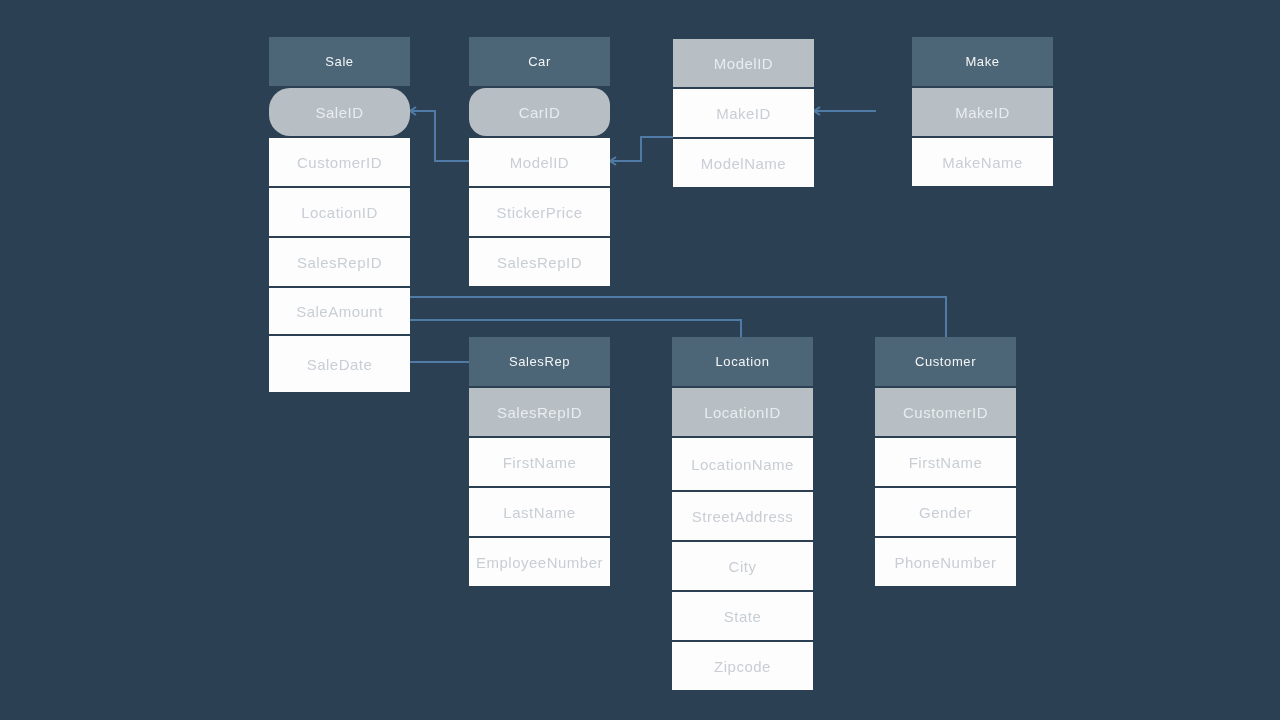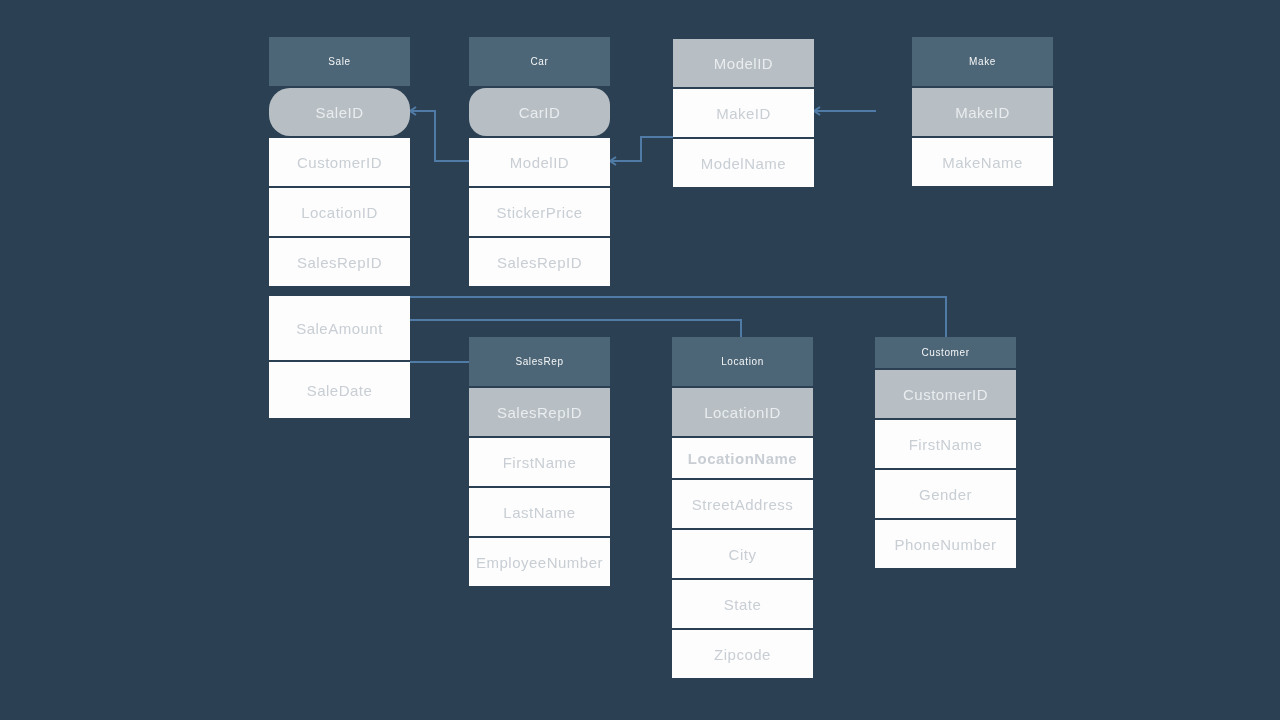--- a/index.html
+++ b/index.html
@@ -25,21 +25,21 @@
     position: absolute;
     z-index: 2;
   }
   .erd-header {
     height: 49px;
     background: var(--header-bg, #4d6677);
     color: var(--header-text, #f4f6f7);
     display: flex;
     align-items: center;
     justify-content: center;
-    font-size: 10px;
+    font-size: 13px;
     letter-spacing: 0.6px;
   }
   .erd-row {
     height: 48px;
     margin-top: 2px;
     background: var(--row-bg, #fdfdfe);
     color: var(--row-text, #c8ced3);
     display: flex;
     align-items: center;
     justify-content: center;
@@ -71,21 +71,21 @@
       <path d="M 616 157 L 610 161 L 616 165" class="arrowhead"></path>
       <path d="M 820 107 L 814 111 L 820 115" class="arrowhead"></path>
     </svg>
   <div id="tables-layer">
       <div class="erd-table" style="left: 269px; top: 37px; width: 141px;">
         <div class="erd-header" style="height: 49px;">Sale</div>
         <div class="erd-row key" style="height: 48px; margin-top: 2px; border-radius: 21px;">SaleID</div>
         <div class="erd-row" style="height: 48px; margin-top: 2px;">CustomerID</div>
         <div class="erd-row" style="height: 48px; margin-top: 2px;">LocationID</div>
         <div class="erd-row" style="height: 48px; margin-top: 2px;">SalesRepID</div>
-        <div class="erd-row" style="height: 64px; margin-top: 10px;">SaleAmount</div>
+        <div class="erd-row" style="height: 46px; margin-top: 2px;">SaleAmount</div>
         <div class="erd-row" style="height: 56px; margin-top: 2px;">SaleDate</div>
       </div>
       <div class="erd-table" style="left: 469px; top: 37px; width: 141px;">
         <div class="erd-header" style="height: 49px;">Car</div>
         <div class="erd-row key" style="height: 48px; margin-top: 2px; border-radius: 17px;">CarID</div>
         <div class="erd-row" style="height: 48px; margin-top: 2px;">ModelID</div>
         <div class="erd-row" style="height: 48px; margin-top: 2px;">StickerPrice</div>
         <div class="erd-row" style="height: 48px; margin-top: 2px;">SalesRepID</div>
       </div>
       <div class="erd-table" style="left: 673px; top: 37px; width: 141px;">
@@ -101,27 +101,27 @@
       <div class="erd-table" style="left: 469px; top: 337px; width: 141px;">
         <div class="erd-header" style="height: 49px;">SalesRep</div>
         <div class="erd-row key" style="height: 48px; margin-top: 2px;">SalesRepID</div>
         <div class="erd-row" style="height: 48px; margin-top: 2px;">FirstName</div>
         <div class="erd-row" style="height: 48px; margin-top: 2px;">LastName</div>
         <div class="erd-row" style="height: 48px; margin-top: 2px;">EmployeeNumber</div>
       </div>
       <div class="erd-table" style="left: 672px; top: 337px; width: 141px;">
         <div class="erd-header" style="height: 49px;">Location</div>
         <div class="erd-row key" style="height: 48px; margin-top: 2px;">LocationID</div>
-        <div class="erd-row" style="height: 40px; margin-top: 2px; font-weight: bold;">LocationName</div>
+        <div class="erd-row" style="height: 52px; margin-top: 2px;">LocationName</div>
         <div class="erd-row" style="height: 48px; margin-top: 2px;">StreetAddress</div>
         <div class="erd-row" style="height: 48px; margin-top: 2px;">City</div>
         <div class="erd-row" style="height: 48px; margin-top: 2px;">State</div>
         <div class="erd-row" style="height: 48px; margin-top: 2px;">Zipcode</div>
       </div>
       <div class="erd-table" style="left: 875px; top: 337px; width: 141px;">
-        <div class="erd-header" style="height: 31px;">Customer</div>
+        <div class="erd-header" style="height: 49px;">Customer</div>
         <div class="erd-row key" style="height: 48px; margin-top: 2px;">CustomerID</div>
         <div class="erd-row" style="height: 48px; margin-top: 2px;">FirstName</div>
         <div class="erd-row" style="height: 48px; margin-top: 2px;">Gender</div>
         <div class="erd-row" style="height: 48px; margin-top: 2px;">PhoneNumber</div>
       </div>
     </div>
 </div>
 
 </body></html>

